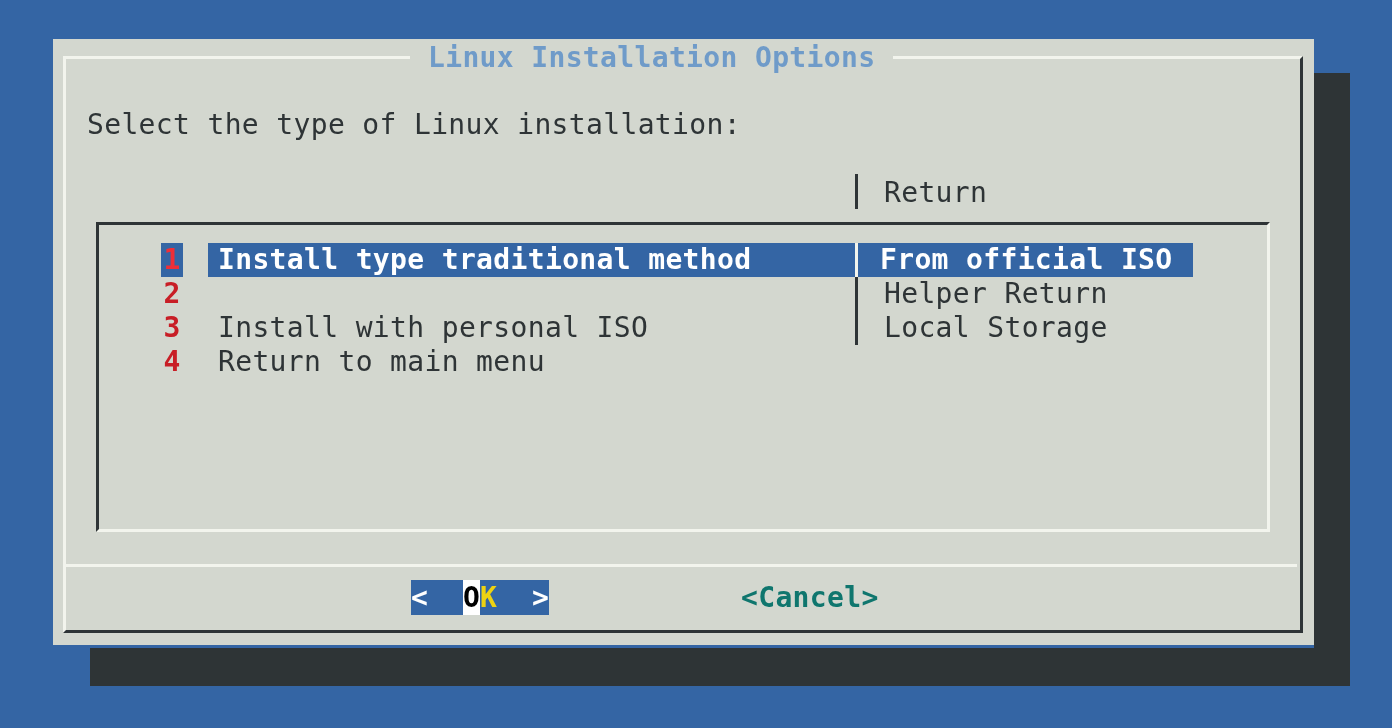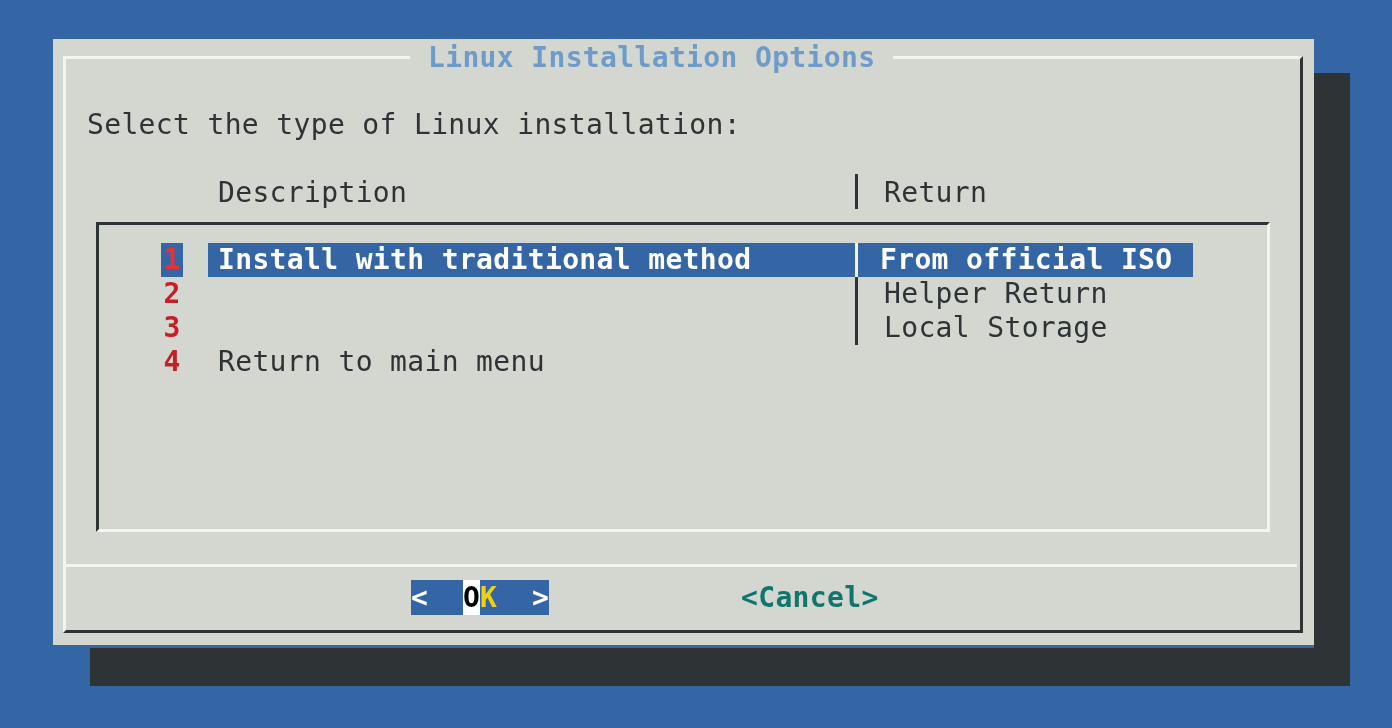--- a/index.html
+++ b/index.html
@@ -65,42 +65,42 @@
 
   <div class="shadow shadow-right"></div>
   <div class="shadow shadow-bottom"></div>
 
   <div class="dialog">
     <div class="frame"></div>
     <div class="title">Linux Installation Options</div>
 
     <div class="prompt">Select the type of Linux installation:</div>
 
-    <div class="hdr-desc">Description</div>
     <div class="hdr-pipe"></div>
     <div class="hdr-source">Return</div>
 
     <div class="menubox"></div>
 
     <div class="row row-1 row-selected">
       <div class="selbar"></div>
       <span class="tagcell">1</span>
-      <span class="desc">Install with traditional method</span>
+      <span class="desc">Install type traditional method</span>
       <div class="rowsep"></div>
       <span class="src">From official ISO</span>
     </div>
 
     <div class="row row-2">
       <span class="tagcell">2</span>
       <div class="rowsep"></div>
       <span class="src">Helper Return</span>
     </div>
 
     <div class="row row-3">
       <span class="tagcell">3</span>
+      <span class="desc">Install with personal ISO</span>
       <div class="rowsep"></div>
       <span class="src">Local Storage</span>
     </div>
 
     <div class="row row-4">
       <span class="tagcell">4</span>
       <span class="desc">Return to main menu</span>
     </div>
 
     <div class="btn-sep"></div>

